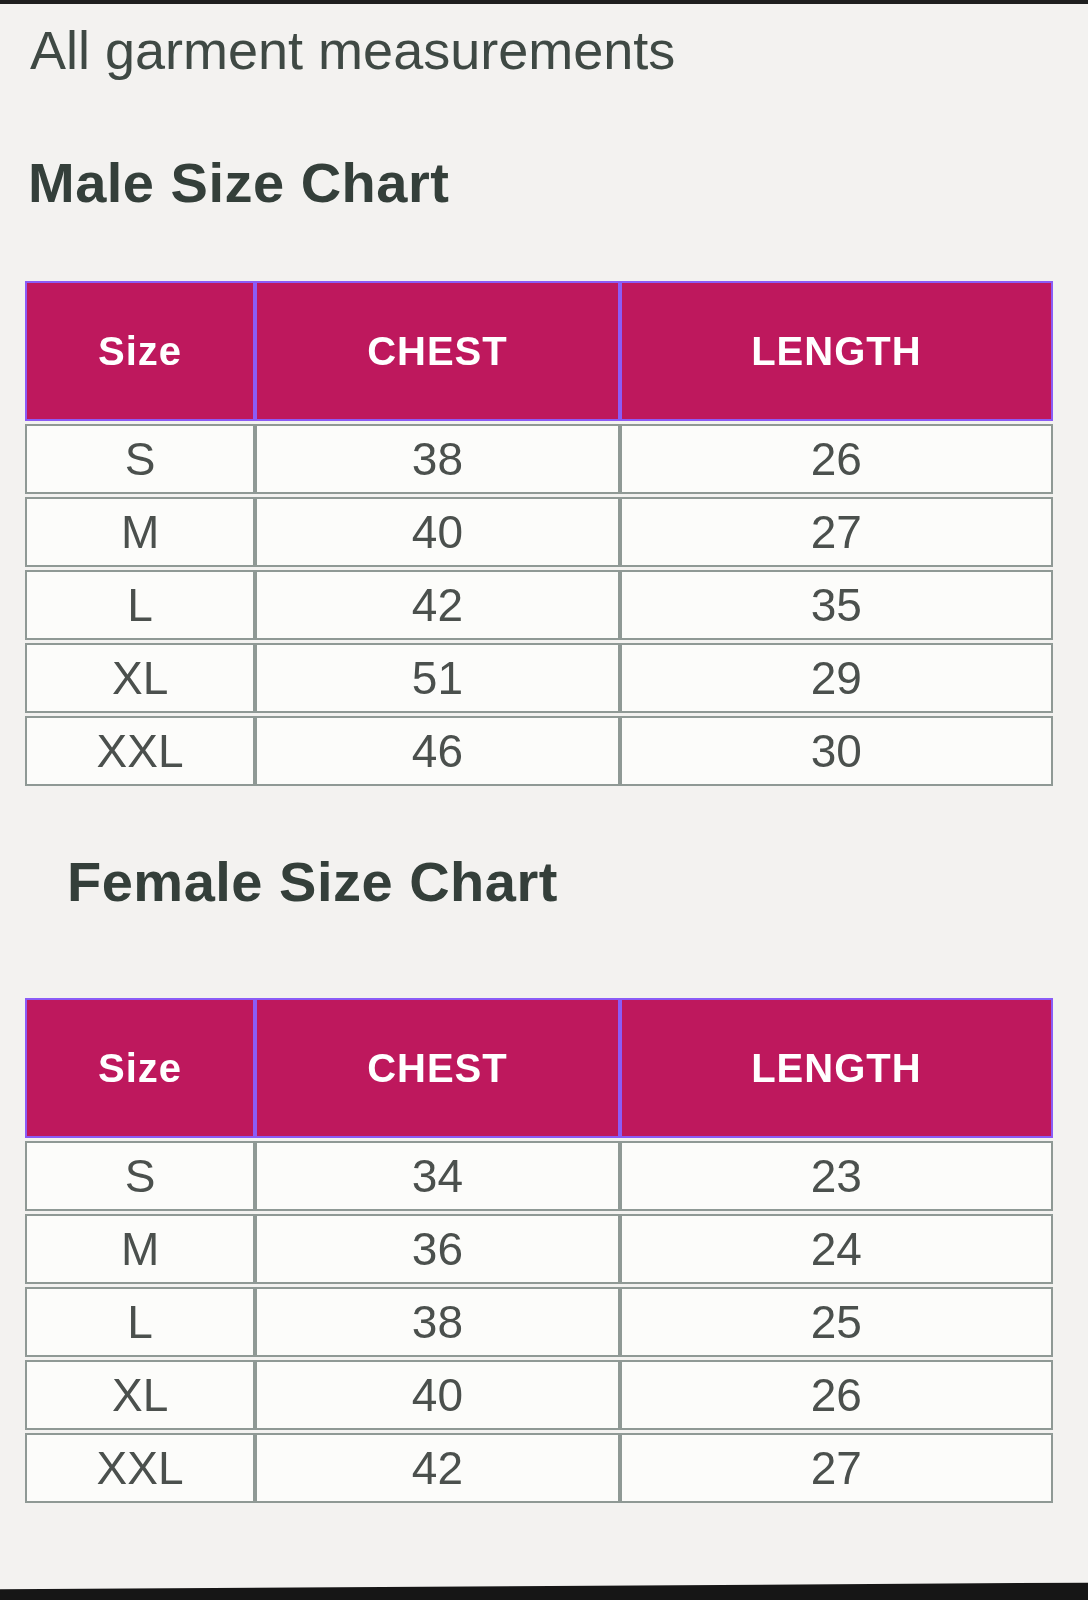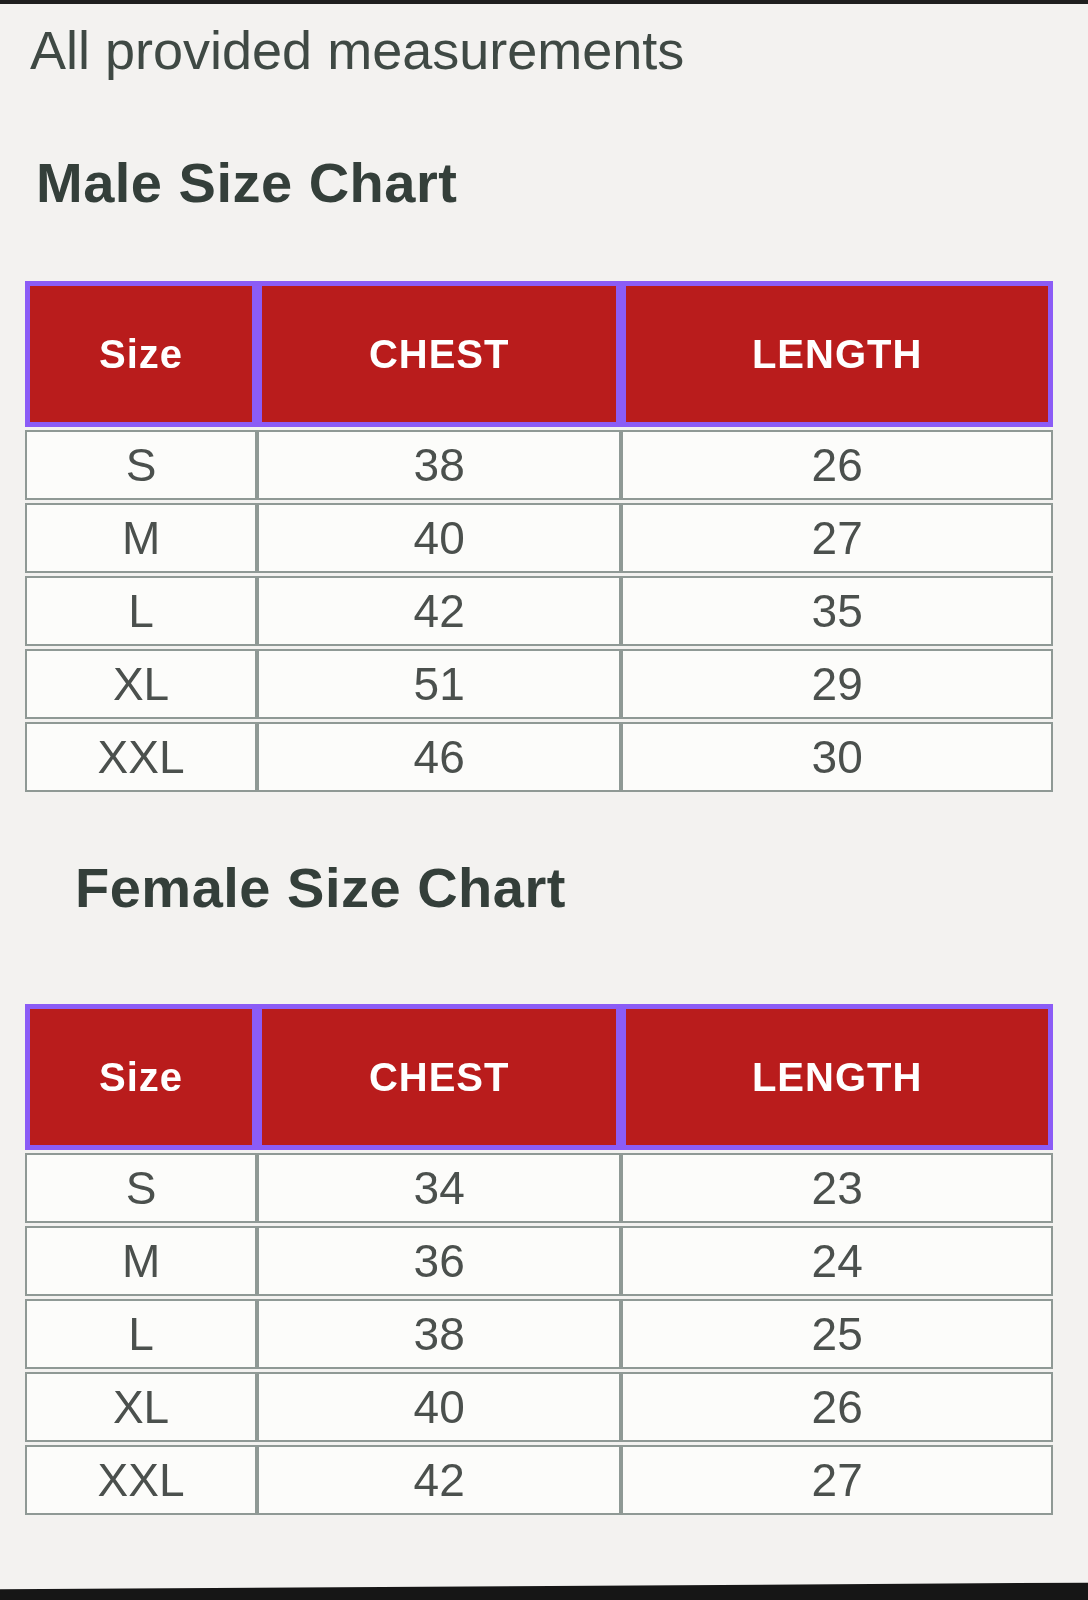--- a/index.html
+++ b/index.html
@@ -18,46 +18,46 @@
   .intro {
     margin: 0;
     padding: 14px 60px 0 30px;
     font-size: 54px;
     line-height: 72px;
     font-weight: 400;
     color: #3f4944;
   }
   .section-title {
     margin: 0;
-    padding-left: 36px;
+    padding-left: 28px;
     font-size: 56px;
     line-height: 70px;
     font-weight: 800;
     letter-spacing: 0.5px;
     color: #343f3a;
   }
   .male-title   { margin-top: 62px; }
   .female-title { margin-top: 58px; margin-left: 39px; }
   table.size-table {
     margin-left: 25px;
     width: 1028px;
     table-layout: fixed;
     border-collapse: separate;
     border-spacing: 0 3px;
   }
   .male-table   { margin-top: 60px; }
   .female-table { margin-top: 78px; }
   table.size-table th {
-    background: #b91c1c;
+    background: #be185d;
     color: #ffffff;
     height: 134px;
     font-size: 40px;
     font-weight: 700;
     letter-spacing: 1px;
-    border: 5px solid #8b5cf6;
+    border: 2px solid #8b5cf6;
     text-align: center;
     vertical-align: middle;
   }
   table.size-table td {
     background: #fcfcfa;
     color: #4b504d;
     height: 64px;
     font-size: 46px;
     font-weight: 400;
     border: 2px solid #8f9995;
@@ -75,21 +75,21 @@
     transform: rotate(-0.35deg);
   }
   .line { display: block; }
 </style>
 </head>
 <body>
 
 <div class="top-strip"></div>
 
 <p class="intro">
-  <span class="line">All provided measurements</span>
+  <span class="line">All garment measurements</span>
 </p>
 
 <h2 class="section-title male-title">Male Size Chart</h2>
 
 <table class="size-table male-table">
     <thead>
       <tr>
         <th>Size</th>
         <th>CHEST</th>
         <th>LENGTH</th>

